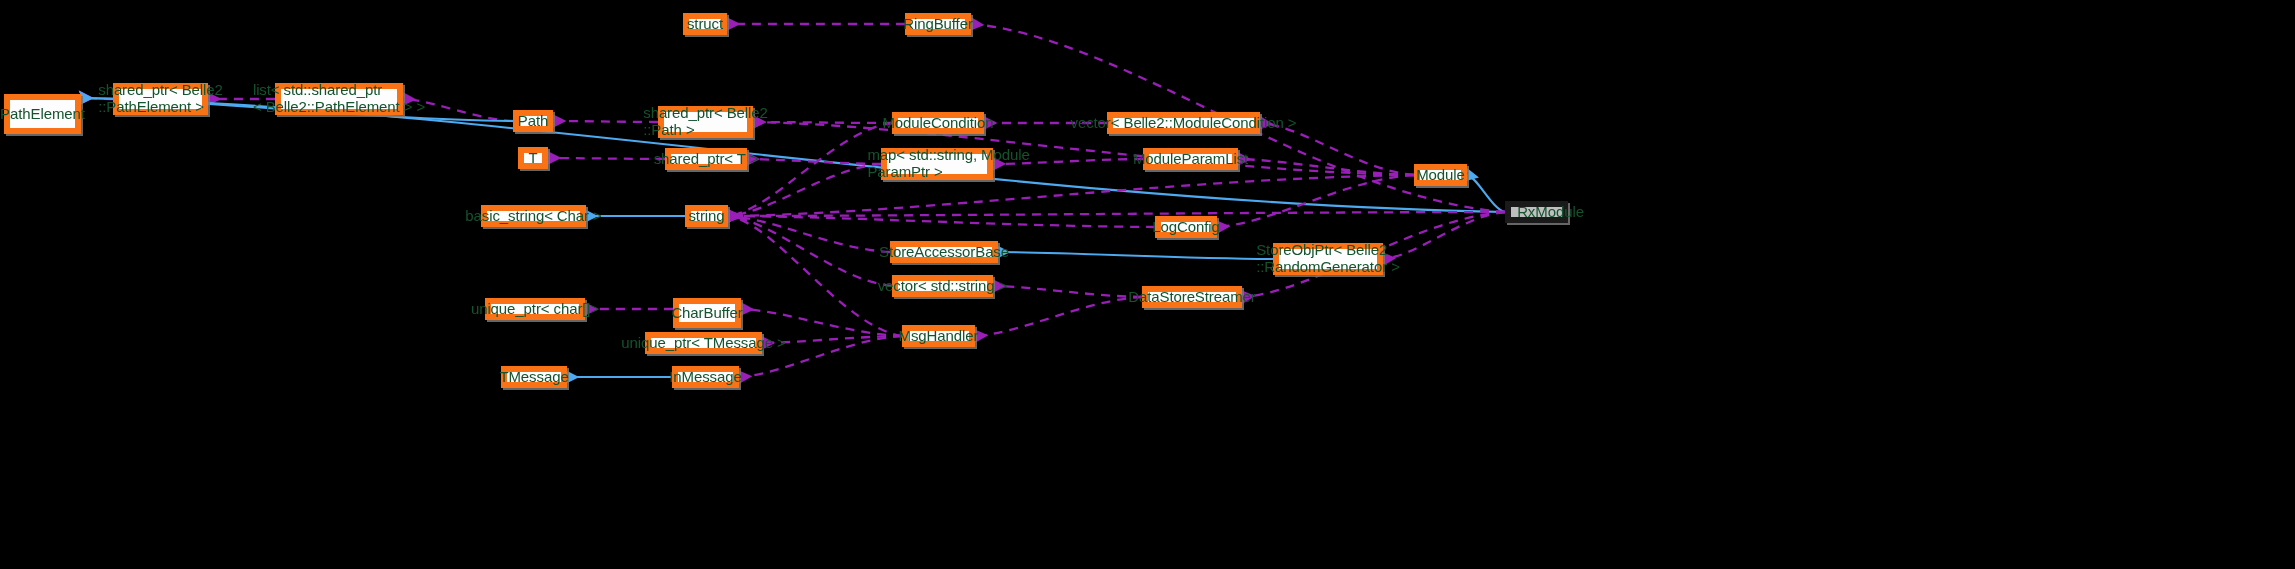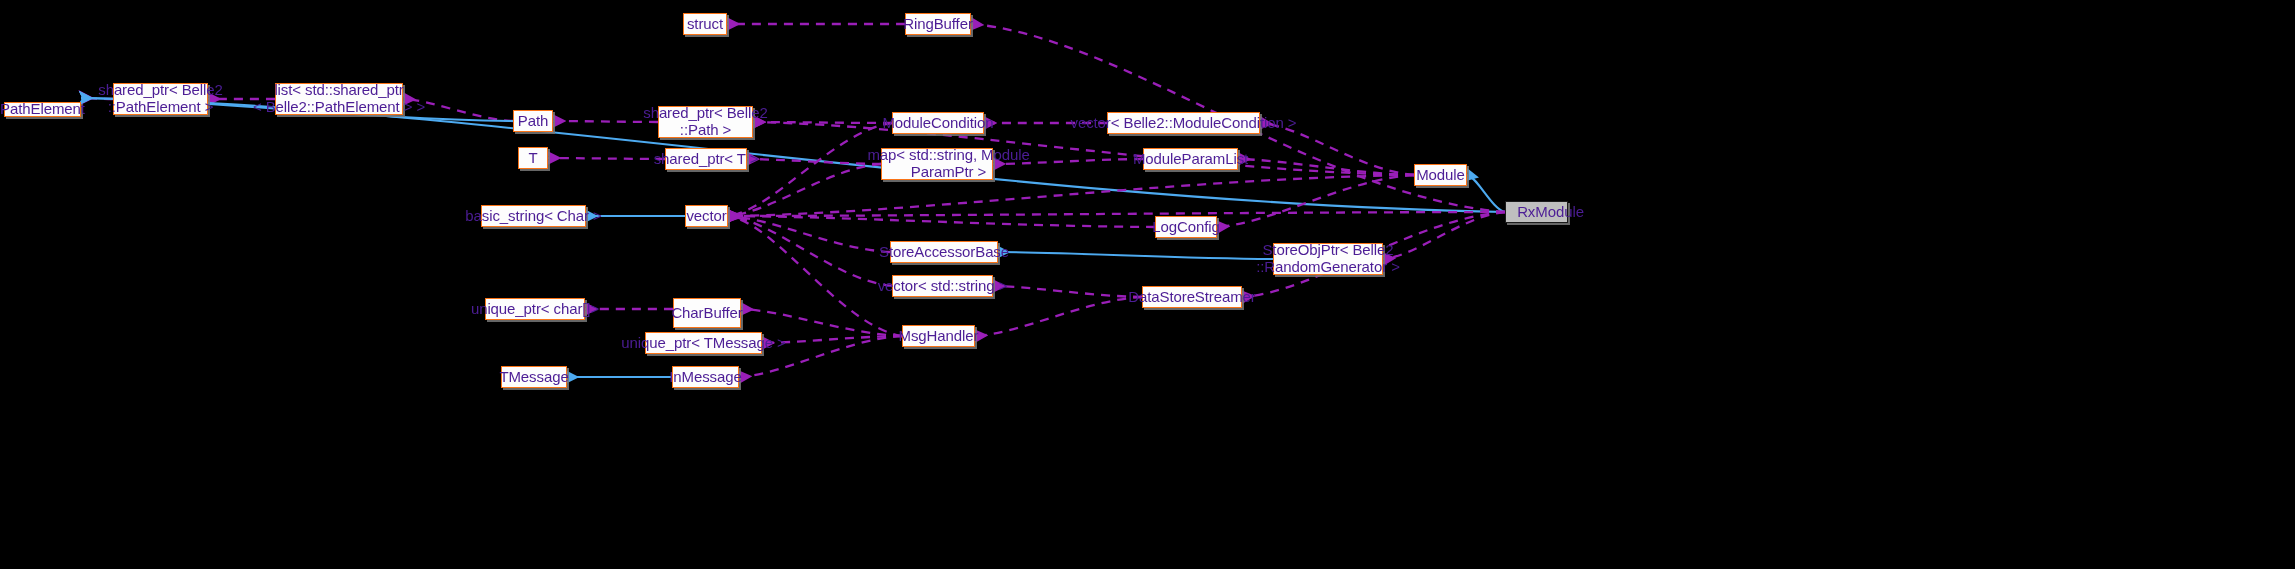--- a/index.html
+++ b/index.html
@@ -21,25 +21,25 @@
     left: 0;
     top: 0;
     width: 2295px;
     height: 569px;
     pointer-events: none;
   }
   .node {
     position: absolute;
     box-sizing: border-box;
     background: #fdfdfd;
-    border: 1px solid #f97316;
-    color: #4c1d95;
+    border: 6px solid #f97316;
+    color: #14532d;
     font-size: 15px;
     line-height: 1.12;
-    text-align: center;
+    text-align: left;
     display: flex;
     align-items: center;
     justify-content: center;
     white-space: pre;
     box-shadow: 2px 2px 0 0 rgba(120,120,120,0.85);
     letter-spacing: -0.1px;
     cursor: pointer;
     z-index: 5;
   }
   .node.focus {
@@ -95,35 +95,35 @@
         <path d="M 1414 175 C 1173.9 178.28, 920.08 213.54, 728 216" fill="none" stroke="#9a1fb8" stroke-width="2.3" stroke-dasharray="9,7" marker-end="url(#arrow-usage)"></path>
         <path d="M 1414 175 C 1182.65 170.76, 938.08 125.18, 753 122" fill="none" stroke="#9a1fb8" stroke-width="2.3" stroke-dasharray="9,7" marker-end="url(#arrow-usage)"></path>
         <path d="M 1505 212 C 1491.7 209.04, 1477.64 177.22, 1467 175" fill="none" stroke="#4daaf0" stroke-width="2.1" marker-end="url(#arrow-inherit)"></path>
         <path d="M 1505 212 C 1318.1 196.96, 1120.52 35.28, 971 24" fill="none" stroke="#9a1fb8" stroke-width="2.3" stroke-dasharray="9,7" marker-end="url(#arrow-usage)"></path>
         <path d="M 1505 212 C 1462.3 215.76, 1417.16 256.18, 1383 259" fill="none" stroke="#9a1fb8" stroke-width="2.3" stroke-dasharray="9,7" marker-end="url(#arrow-usage)"></path>
         <path d="M 1505 212 C 1412.95 218.8, 1315.64 291.9, 1242 297" fill="none" stroke="#9a1fb8" stroke-width="2.3" stroke-dasharray="9,7" marker-end="url(#arrow-usage)"></path>
         <path d="M 1505 212 C 1233.05 212.32, 945.5600000000001 215.76, 728 216" fill="none" stroke="#9a1fb8" stroke-width="2.3" stroke-dasharray="9,7" marker-end="url(#arrow-usage)"></path>
       </g>
   </svg>
   <div id="nodes-group">
-      <div class="node" style="left: 4px; top: 102px; width: 77px; height: 15px;">PathElement</div>
+      <div class="node" style="left: 4px; top: 94px; width: 77px; height: 40px;">PathElement</div>
       <div class="node" style="left: 113px; top: 83px; width: 95px; height: 32px;">shared_ptr&lt; Belle2
 ::PathElement &gt;</div>
       <div class="node" style="left: 275px; top: 83px; width: 128px; height: 32px;">list&lt; std::shared_ptr
 &lt; Belle2::PathElement &gt; &gt;</div>
       <div class="node" style="left: 513px; top: 110px; width: 40px; height: 22px;">Path</div>
       <div class="node" style="left: 518px; top: 147px; width: 30px; height: 22px;">T</div>
       <div class="node" style="left: 481px; top: 205px; width: 105px; height: 22px;">basic_string&lt; Char &gt;</div>
       <div class="node" style="left: 485px; top: 298px; width: 100px; height: 22px;">unique_ptr&lt; char[]&gt;</div>
       <div class="node" style="left: 501px; top: 366px; width: 66px; height: 22px;">TMessage</div>
       <div class="node" style="left: 683px; top: 13px; width: 44px; height: 22px;">struct</div>
       <div class="node" style="left: 658px; top: 106px; width: 95px; height: 32px;">shared_ptr&lt; Belle2
 ::Path &gt;</div>
       <div class="node" style="left: 665px; top: 148px; width: 82px; height: 22px;">shared_ptr&lt; T &gt;</div>
-      <div class="node" style="left: 685px; top: 205px; width: 43px; height: 22px;">vector</div>
+      <div class="node" style="left: 685px; top: 205px; width: 43px; height: 22px;">string</div>
       <div class="node" style="left: 673px; top: 298px; width: 68px; height: 30px;">CharBuffer</div>
       <div class="node" style="left: 645px; top: 332px; width: 117px; height: 22px;">unique_ptr&lt; TMessage &gt;</div>
       <div class="node" style="left: 672px; top: 366px; width: 67px; height: 22px;">InMessage</div>
       <div class="node" style="left: 905px; top: 13px; width: 66px; height: 22px;">RingBuffer</div>
       <div class="node" style="left: 892px; top: 112px; width: 92px; height: 22px;">ModuleCondition</div>
       <div class="node" style="left: 881px; top: 148px; width: 112px; height: 32px; padding-left: 23px;">map&lt; std::string, Module
 ParamPtr &gt;</div>
       <div class="node" style="left: 890px; top: 241px; width: 108px; height: 22px;">StoreAccessorBase</div>
       <div class="node" style="left: 892px; top: 275px; width: 101px; height: 22px;">vector&lt; std::string &gt;</div>
       <div class="node" style="left: 902px; top: 325px; width: 73px; height: 22px;">MsgHandler</div>

